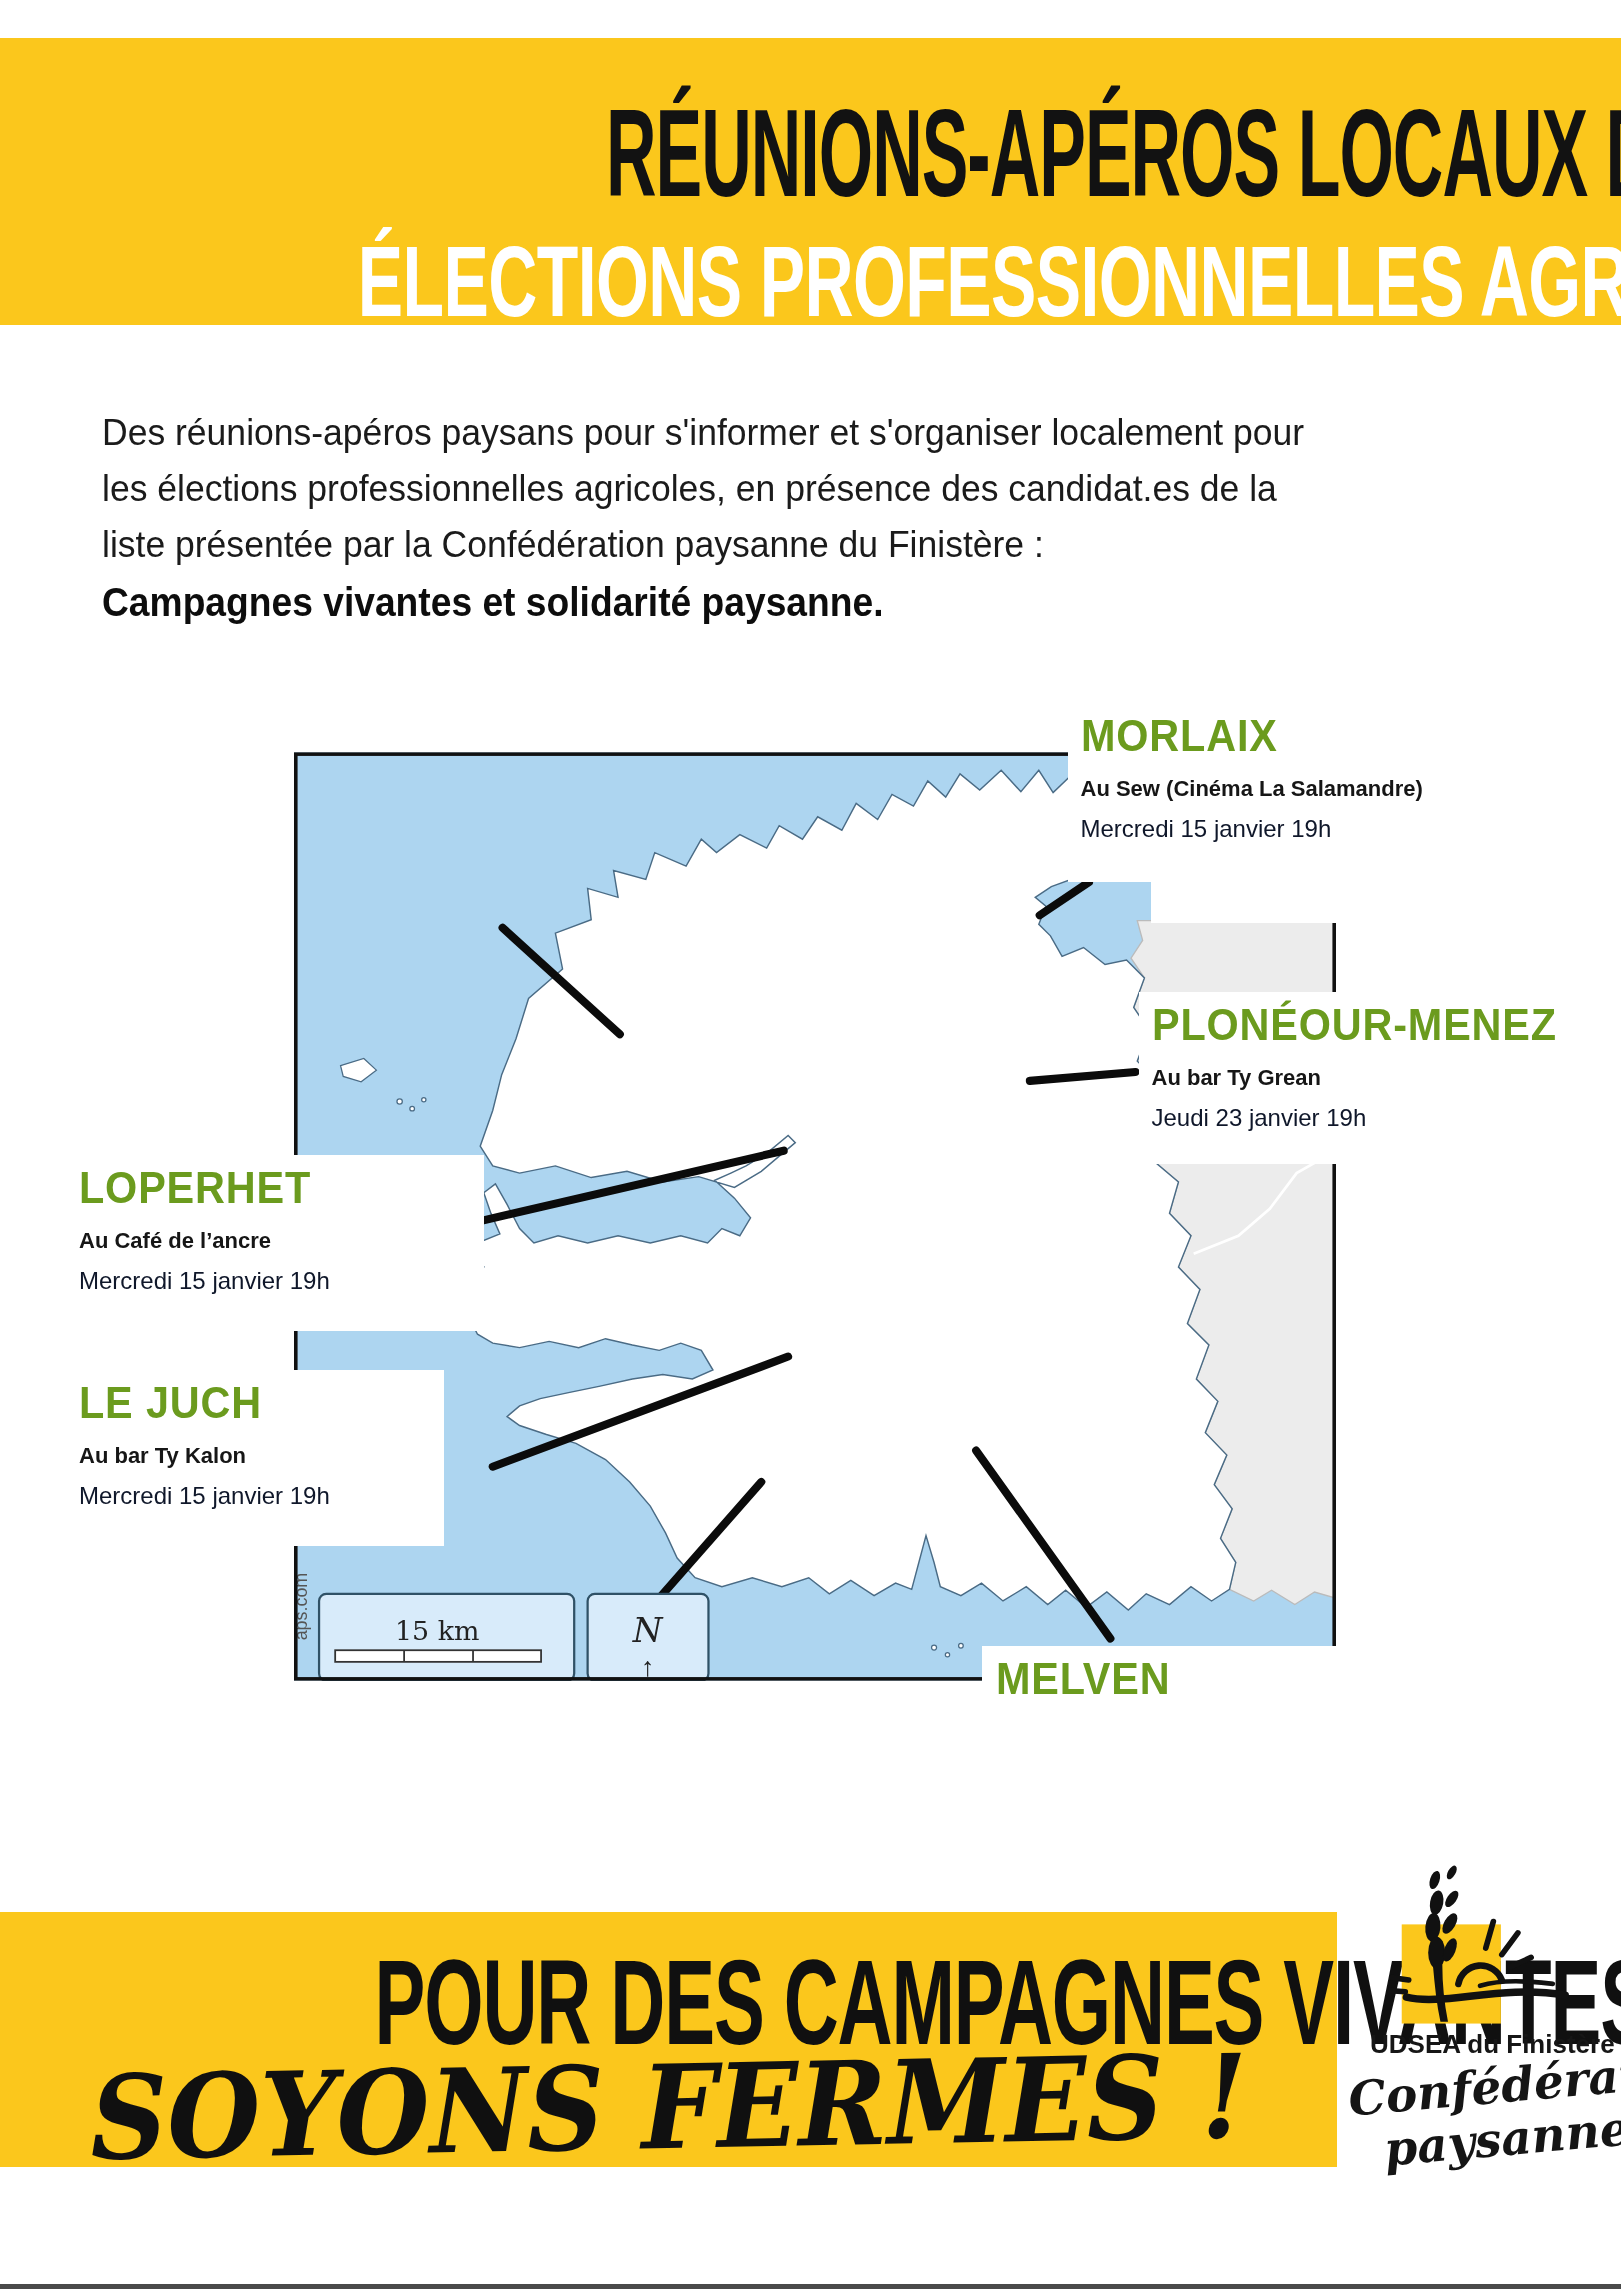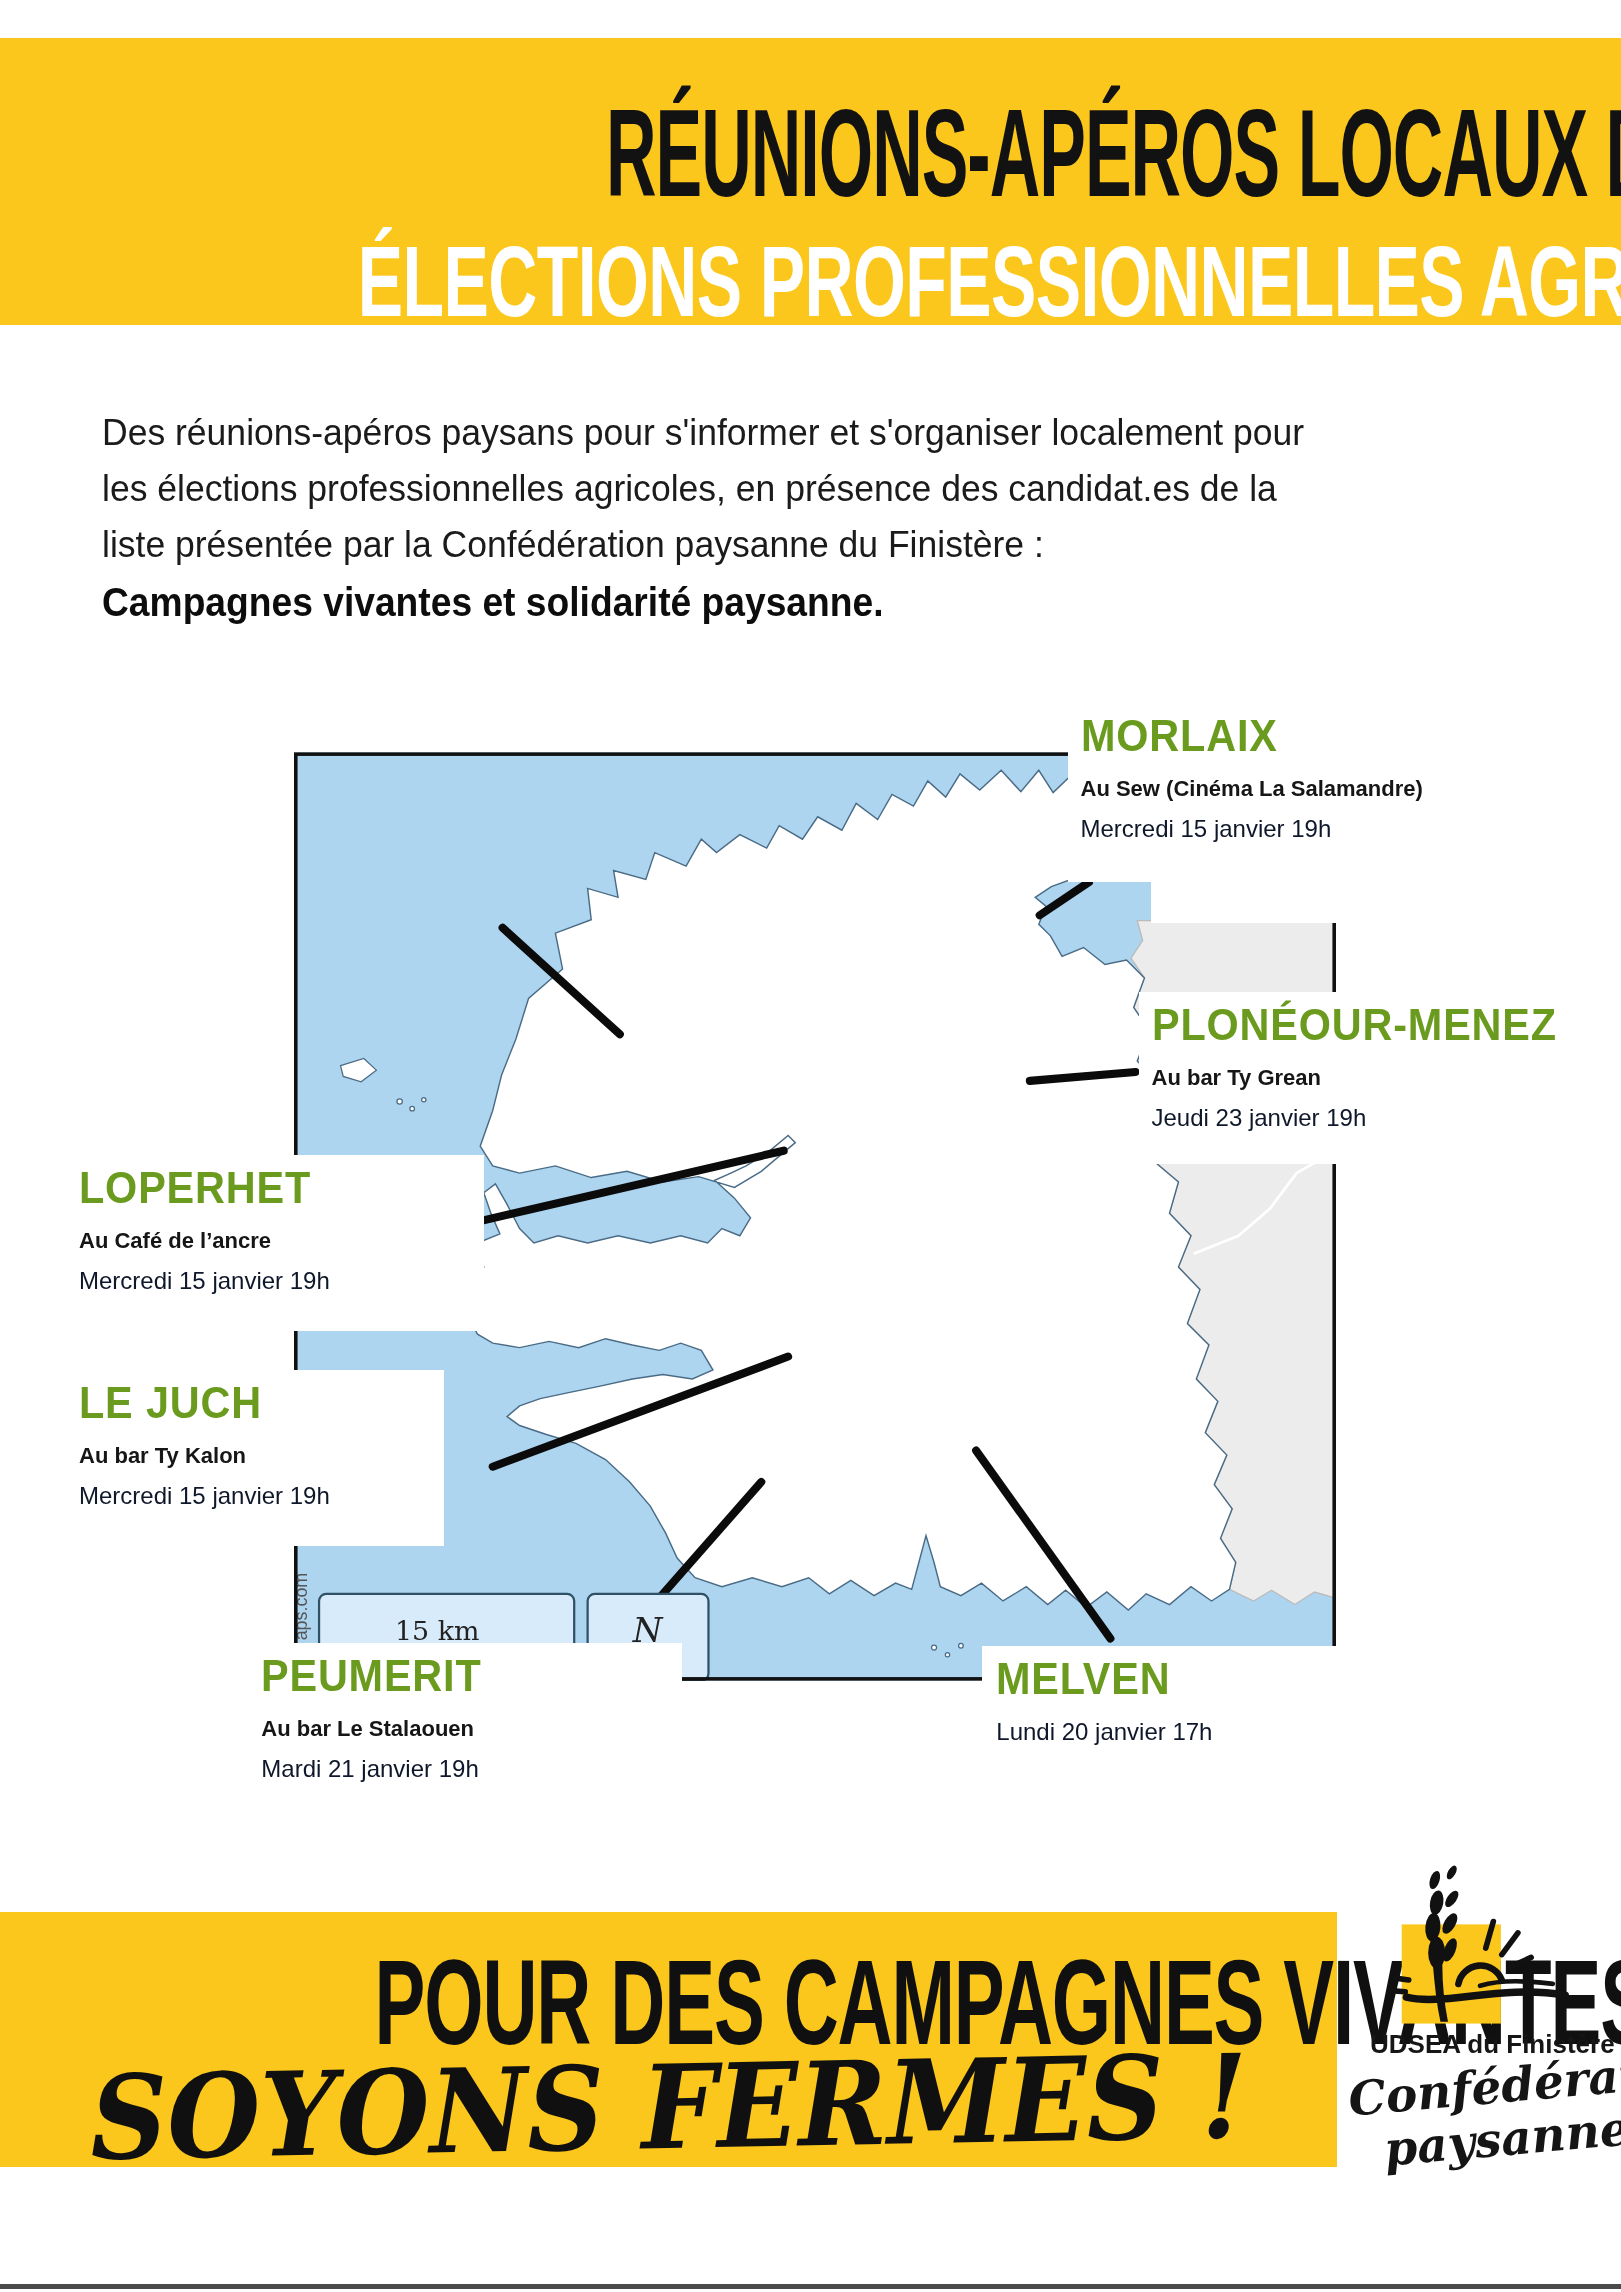--- a/index.html
+++ b/index.html
@@ -176,28 +176,22 @@
   <div class="event" id="block-loperhet">
     <div class="ev-title">LOPERHET</div>
     <div class="ev-venue">Au Café de l’ancre</div>
     <div class="ev-date">Mercredi 15 janvier 19h</div>
   </div>
   <div class="event" id="block-le-juch">
     <div class="ev-title">LE JUCH</div>
     <div class="ev-venue">Au bar Ty Kalon</div>
     <div class="ev-date">Mercredi 15 janvier 19h</div>
   </div>
-  <div class="event" id="block-peumerit">
-    <div class="ev-title">PEUMERIT</div>
-    <div class="ev-venue">Au bar Le Stalaouen</div>
-    <div class="ev-date">Mardi 21 janvier 19h</div>
-  </div>
   <div class="event" id="block-melven">
     <div class="ev-title">MELVEN</div>
-    <div class="ev-date">Lundi 20 janvier 17h</div>
   </div>
 
   <div class="banner-bottom">
     <div class="b1">
       <span>POUR DES CAMPAGNES VIVANTES</span>
     </div>
     <div class="b2">
       <span>SOYONS FERMES !</span>
     </div>
   </div>

